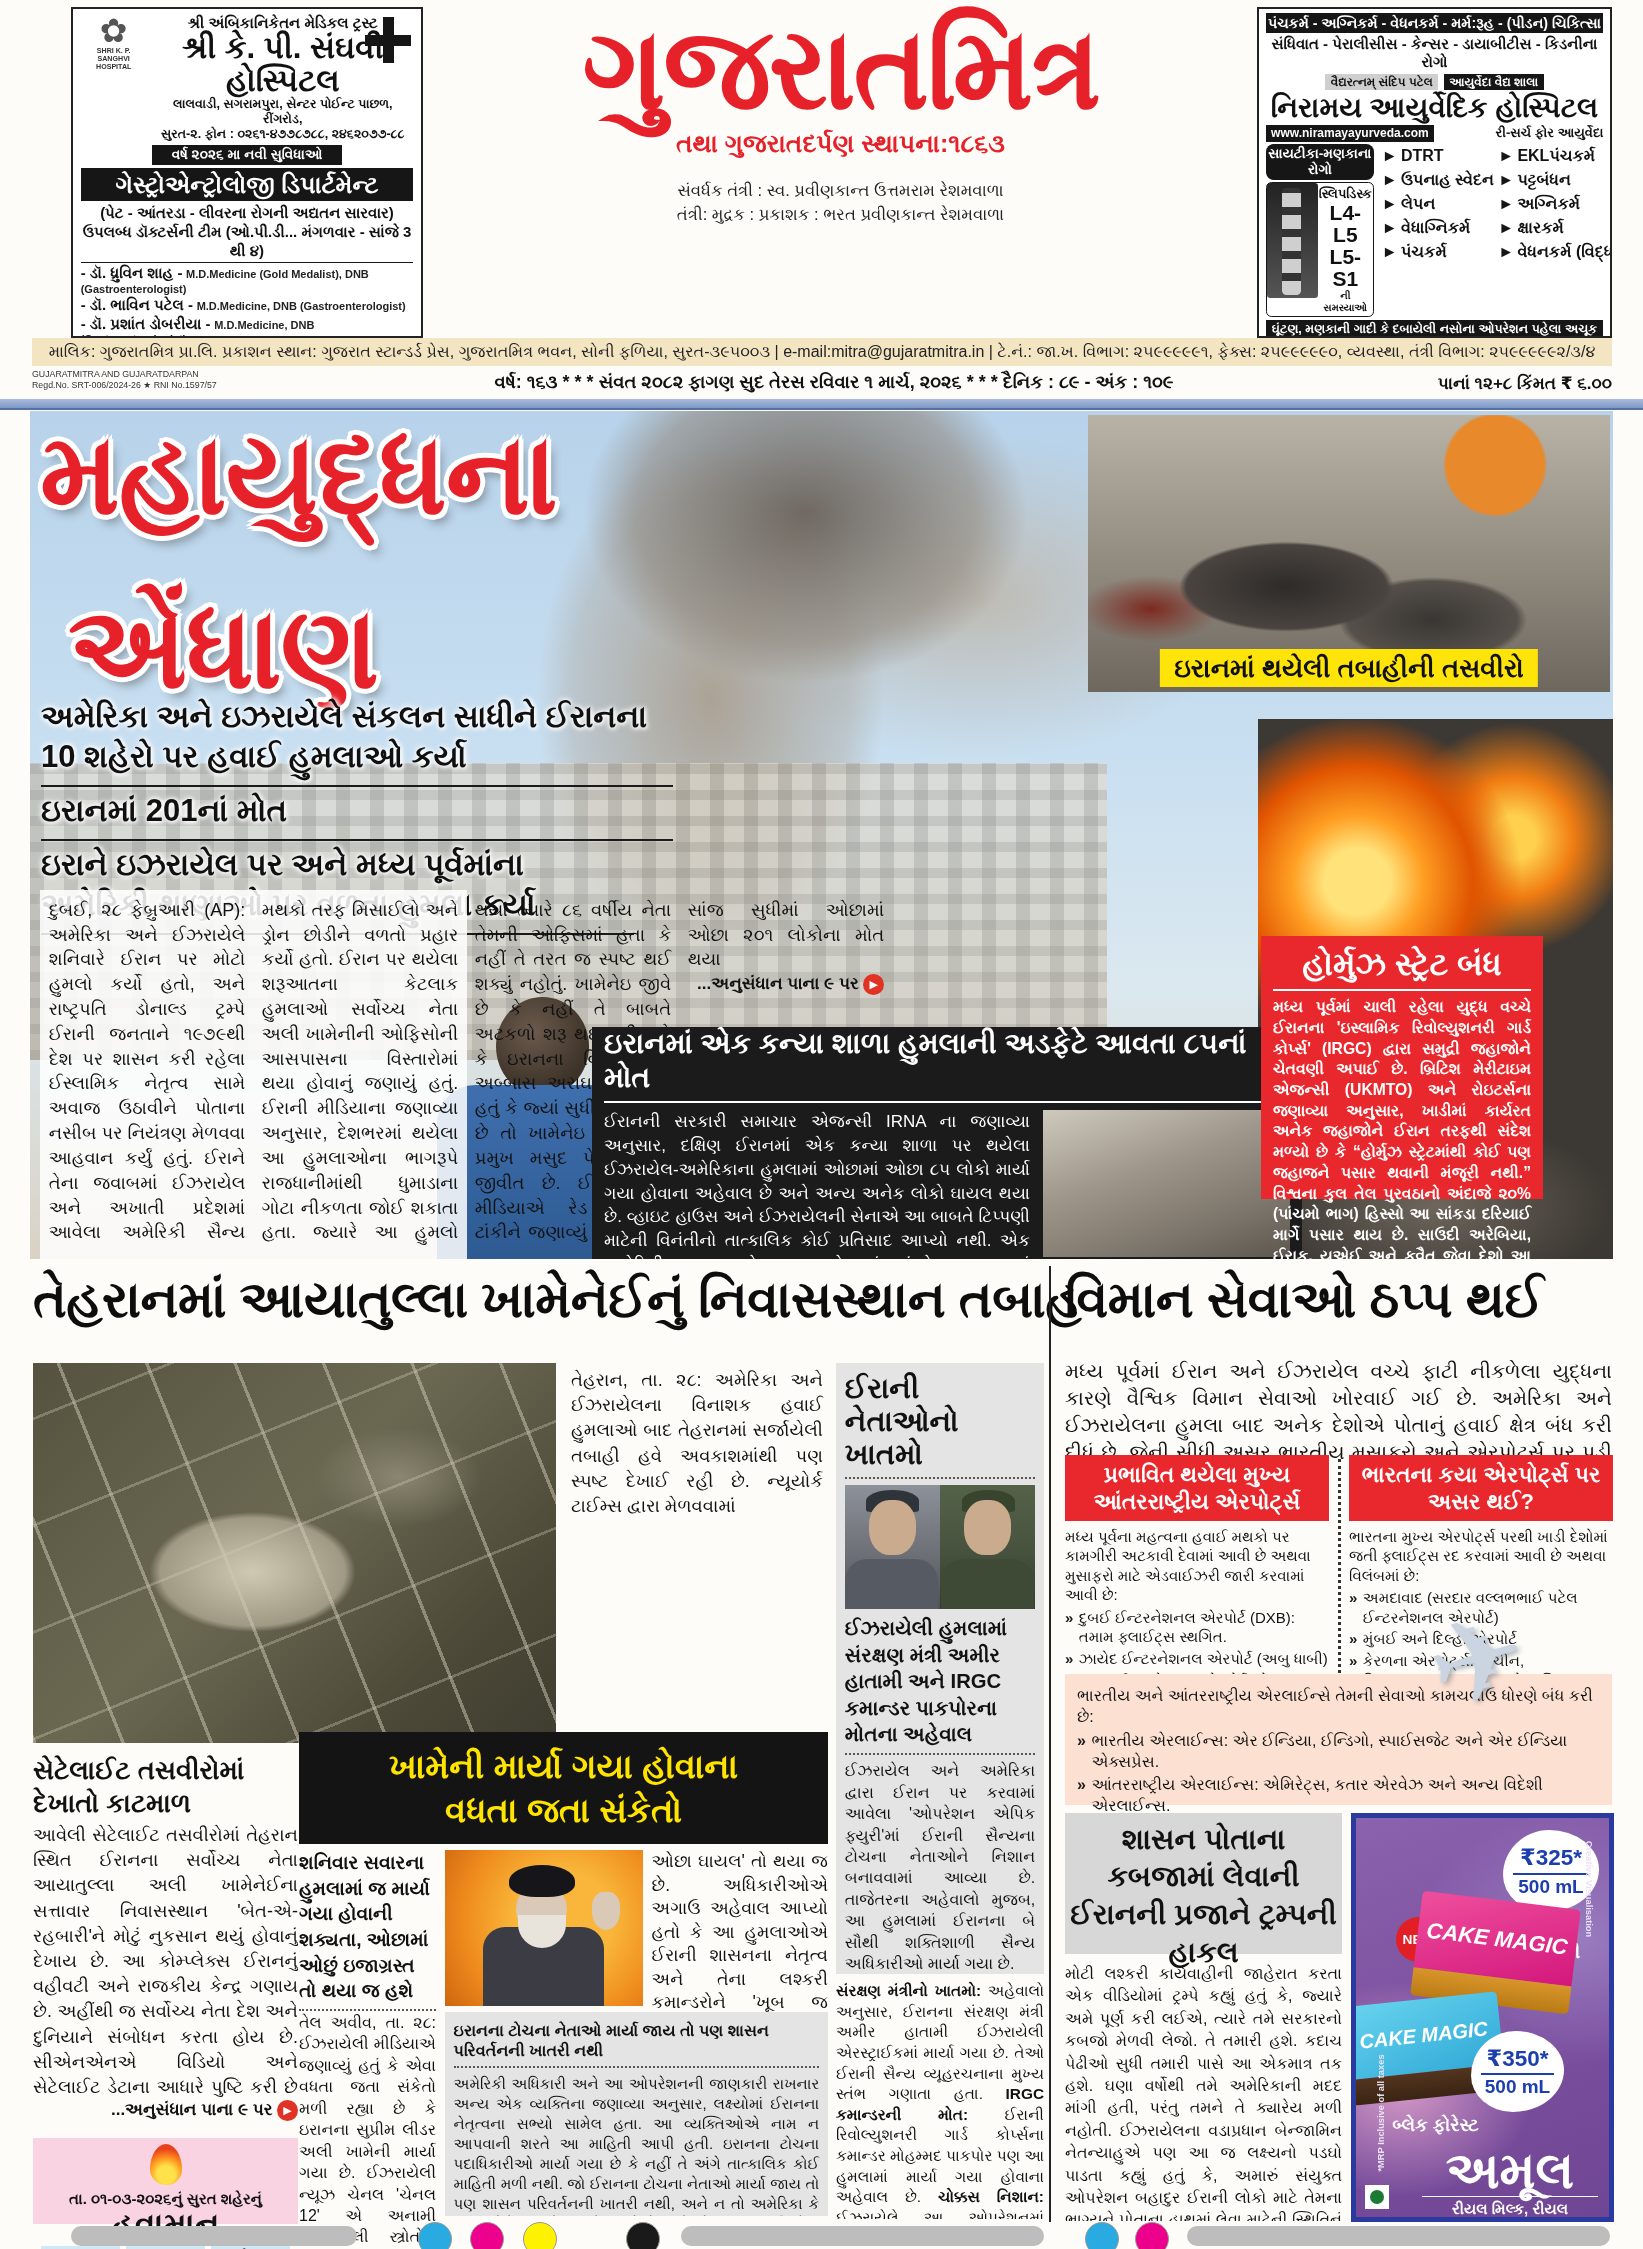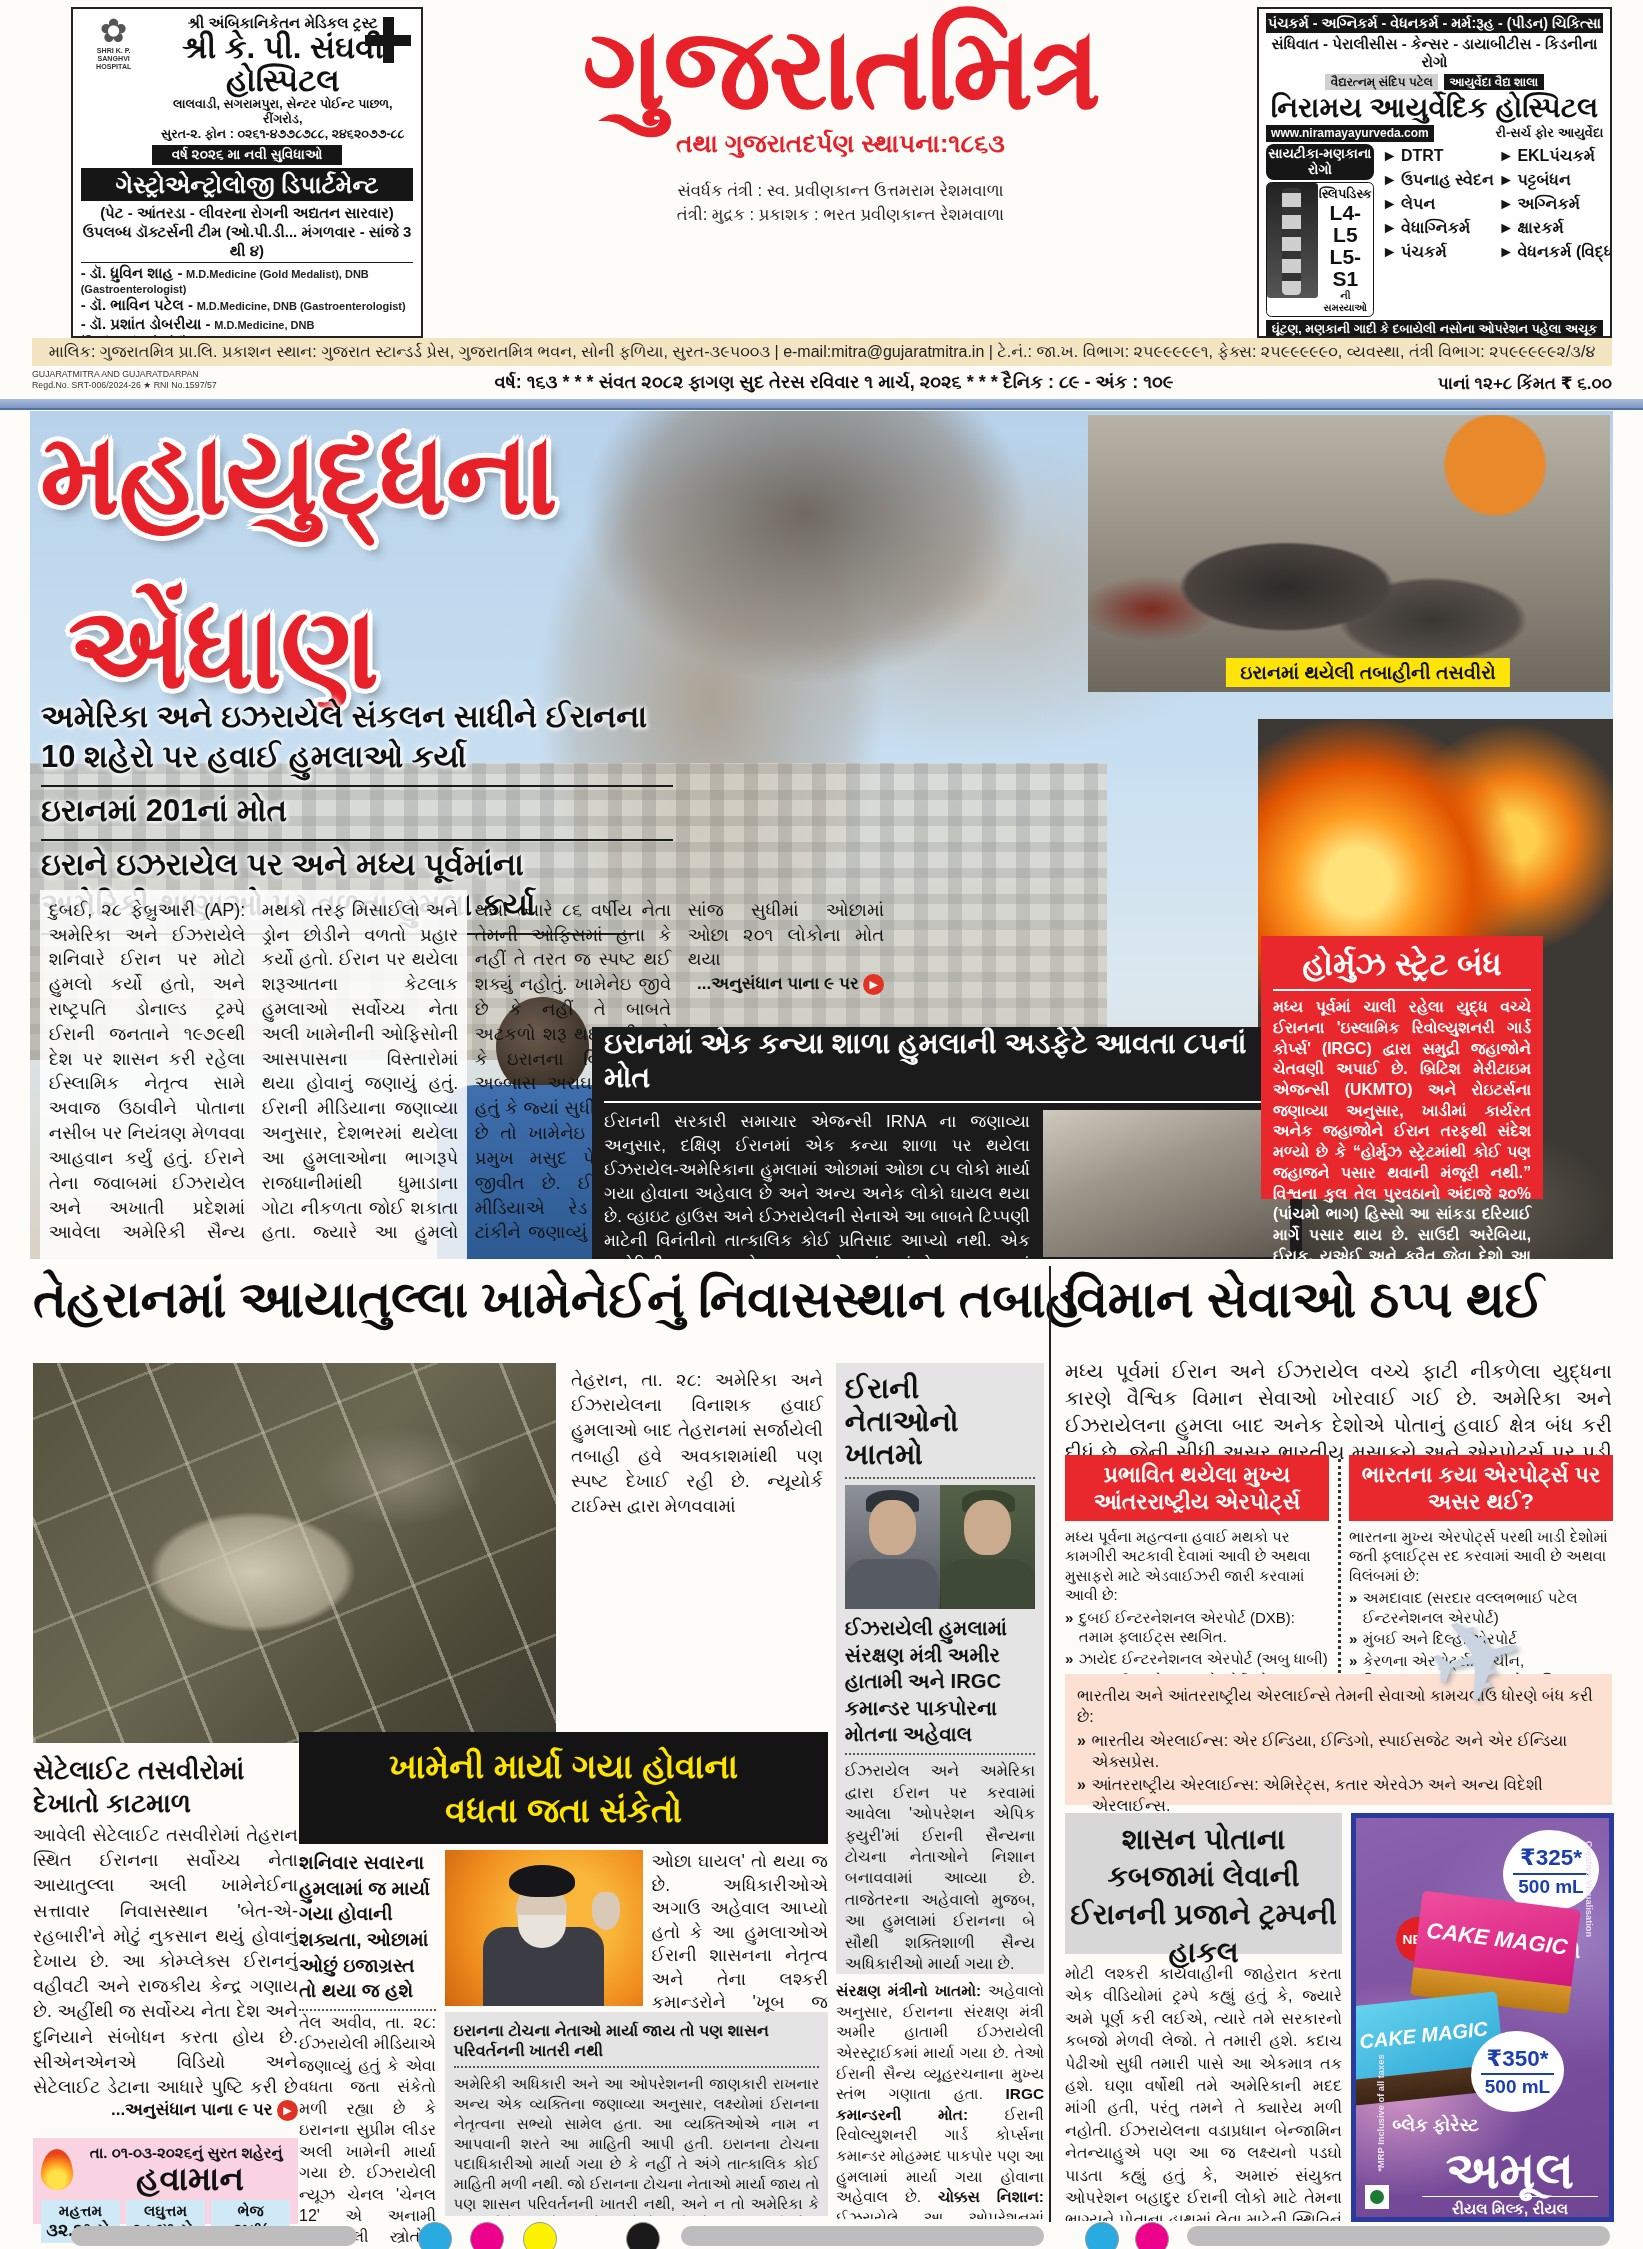--- a/index.html
+++ b/index.html
@@ -62,21 +62,21 @@
     radial-gradient(ellipse 385px 231px at 60% 22%, rgba(190,180,165,.8), transparent 70%),
     linear-gradient(180deg,#b7d2ea 0%,#c8dff1 40%,#dbe8ef 68%,#d9d2c4 100%);overflow:hidden;}
   .bldg{background:
     repeating-linear-gradient(90deg, rgba(95,88,76,.28) 0 14.3px, transparent 14.3px 34px),
     repeating-linear-gradient(0deg, rgba(95,88,76,.24) 0 10px, transparent 10px 26px),
     linear-gradient(#e3dccf,#cdc3b1);opacity:.65;}
   .red-head{font-size:113px;font-weight:900;color:#e62129;line-height:1;letter-spacing:-1.1px;
     text-shadow:-3.8px -3.8px 0 #fff,3.8px -3.8px 0 #fff,-3.8px 3.8px 0 #fff,3.8px 3.8px 0 #fff,0 -5px 0 #fff,0 5px 0 #fff,-5px 0 0 #fff,5px 0 0 #fff,5.5px 7.7px 10px rgba(60,60,60,.45);}
   .sub-head{font-size:31px;font-weight:bold;color:#101010;line-height:1.3;
     text-shadow:0 0 5.5px #fff,0 0 7.7px #fff,1.1px 1.1px 4.4px #fff;border-bottom:2.2px solid #1a1a1a;padding-bottom:7.7px;}
-  .cap-yellow{background:#ffe40a;color:#111;font-size:19px;font-weight:bold;padding:3.3px 14.3px;white-space:nowrap;margin-left:19px;}
+  .cap-yellow{background:#ffe40a;color:#111;font-size:26px;font-weight:bold;padding:3.3px 14.3px;white-space:nowrap;}
   .lead-body{background:rgba(255,255,255,.86);font-size:18px;line-height:1.38;text-align:justify;
     column-count:2;column-gap:16.5px;padding:7.7px 8.8px;box-sizing:border-box;}
   .contline{font-weight:bold;font-size:17px;text-align:right;display:block;}
   .cont-arrow{display:inline-block;width:21px;height:21px;background:#e03325;border-radius:50%;color:#fff;
     font-size:11px;line-height:21px;text-align:center;vertical-align:middle;margin-left:4.4px;}
   #school-box{background:#1b1b1b;color:#fff;padding:0 12px;}
   .school-h{font-size:28.6px;font-weight:bold;border-bottom:2.2px solid #fff;padding-bottom:5.5px;margin-bottom:7.7px;}
   .school-body{font-size:17px;line-height:1.4;text-align:justify;}
   .photo-frame{background:linear-gradient(160deg,#cfc9bd 0%,#9e968a 40%,#7b746a 75%,#5c564e 100%);}
   #hormuz{background:#e8282d;color:#fff;padding:10px 12px;box-sizing:border-box;}
@@ -99,21 +99,21 @@
   .big-head{font-size:51px;font-weight:900;color:#0d0d0d;letter-spacing:-0.5px;white-space:nowrap;}
   #sat-photo{background:
      repeating-linear-gradient(68deg, rgba(205,200,180,.5) 0 3.3px, transparent 3.3px 82px),
      repeating-linear-gradient(-22deg, rgba(205,200,180,.35) 0 2.7px, transparent 2.7px 99px),
      radial-gradient(ellipse 132px 77px at 42% 55%, #cfc9b4, #a09a85 70%, transparent 78%),
      radial-gradient(ellipse 110px 66px at 70% 30%, #8a8671, transparent 75%),
      linear-gradient(135deg,#55523f,#6b6852 45%,#4b4837 80%,#3f3d30);}
   .body-col{font-size:18px;line-height:1.4;text-align:justify;}
   .subhead2{font-size:26px;font-weight:bold;line-height:1.25;}
   #weather{background:#f9d3e2;padding:5.5px 7.7px;box-sizing:border-box;}
-  .w-top{display:flex;align-items:center;gap:17px;}
+  .w-top{display:flex;align-items:center;gap:5px;flex-direction:column;}
   .flame{width:32px;height:41px;background:radial-gradient(circle at 50% 75%, #ffe24a 0 8.8px, #ff9a1f 16.5px, #e8421c 26px);
     border-radius:50% 50% 48% 52%/62% 62% 38% 38%;}
   .w-date{font-size:15px;font-weight:bold;}
   .w-title{font-size:33px;font-weight:900;text-align:center;line-height:1;}
   .w-cells{display:flex;gap:5.5px;margin-top:5.5px;}
   .w-cell{flex:1;background:#cfe9f7;text-align:center;padding:2.2px 1.1px;}
   .w-lab{font-size:15px;font-weight:bold;}
   .w-val{font-size:17.6px;font-weight:900;}
   #khameni-head{background:#141414;color:#ffe400;text-align:center;font-size:34px;font-weight:900;line-height:1.3;padding-top:12px;box-sizing:border-box;}
   .dotted{border-top:2.2px dotted #555;margin:5.5px 0;}

